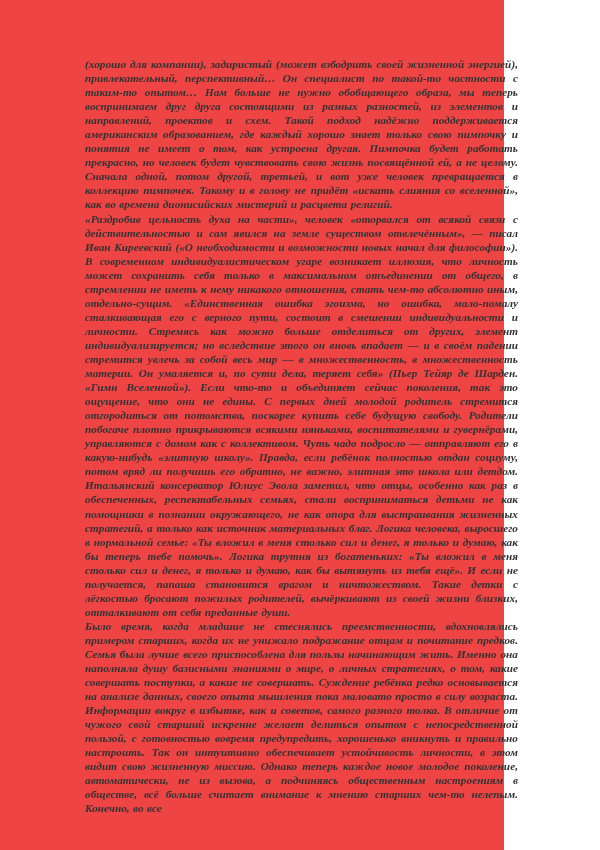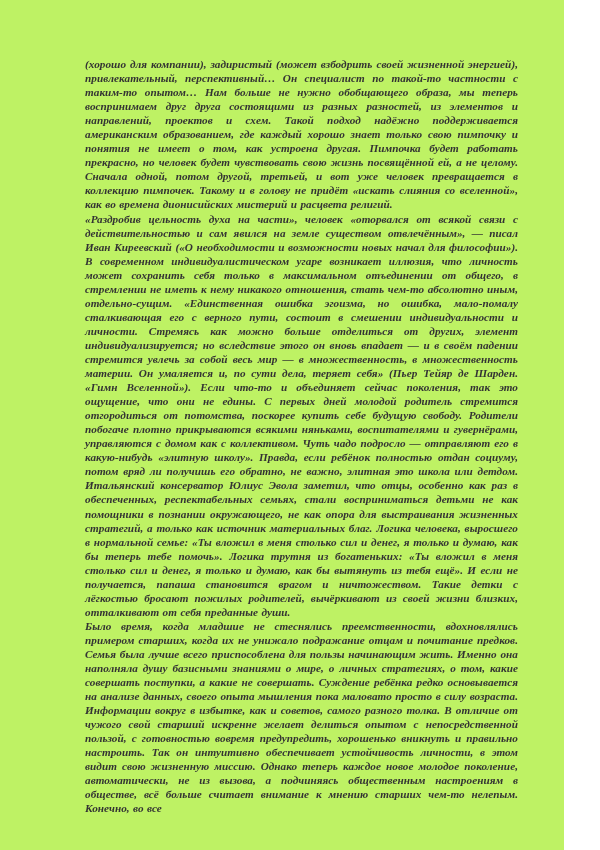--- a/index.html
+++ b/index.html
@@ -7,23 +7,23 @@
     padding: 0;
     background: #ffffff;
   }
   body {
     width: 600px;
     height: 850px;
     overflow: hidden;
   }
   .page {
     box-sizing: border-box;
-    width: 564px;
+    width: 504px;
     height: 850px;
-    background: #bef264;
+    background: #ef4444;
     padding: 57px 82px 0 85px;
   }
   .text-block {
     width: 433px;
   }
   .para {
     margin: 0;
     padding: 0;
     font-family: "Liberation Serif", "DejaVu Serif", serif;
     font-style: italic;

